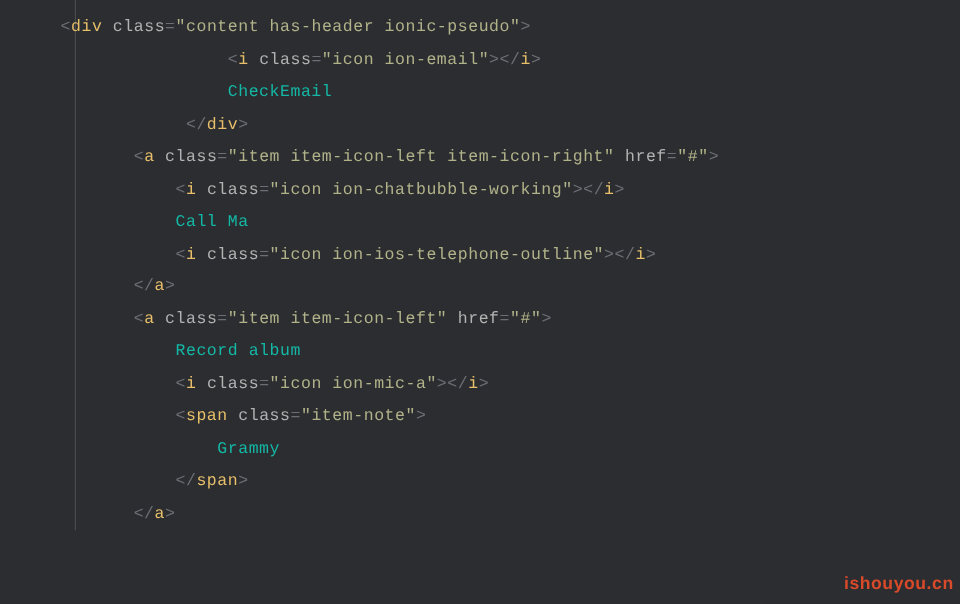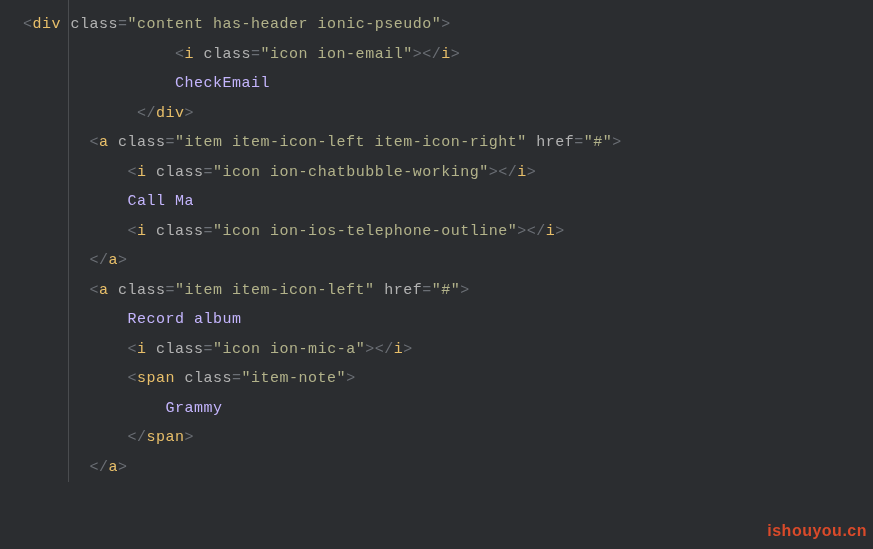--- a/index.html
+++ b/index.html
@@ -10,42 +10,42 @@
     line-height: 29.5px;
     color: #c0c0c0;
     width: 873px;
     height: 549px;
     overflow: hidden;
     position: relative;
     letter-spacing: 0.5px;
   }
   .editor {
     padding-top: 10px;
-    padding-left: 4px;
+    padding-left: 36px;
     position: relative;
   }
   .line {
     white-space: pre;
     position: relative;
   }
   .guide {
     position: absolute;
     top: 0;
     bottom: 0;
     width: 1px;
     background: #4a4c4f;
     z-index: 0;
   }
   .g1 { left: 68px; }
   .p  { color: #6b6f75; }   
   .tg { color: #e8bf6a; }   
   .at { color: #b2b2b2; }   
   .eq { color: #6b6f75; }   
   .st { color: #b2b28a; }   
-  .tx { color: #c4b5fd; }   
+  .tx { color: #14b8a6; }   
   .hl-tag { background: #3a638f; color: #e8bf6a; padding: 0 1px;}
   .hl-attr { background: #57584e; padding: 0 1px;}
   .watermark {
     position: absolute;
     bottom: 4px;
     right: 6px;
     color: #d94a2a;
     font-weight: bold;
     font-family: Arial, sans-serif;
     font-size: 16px;

